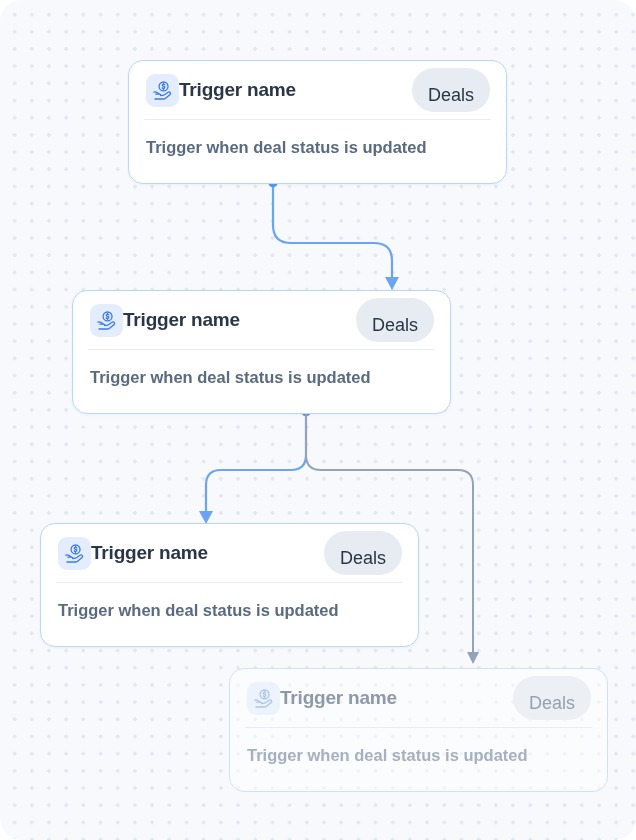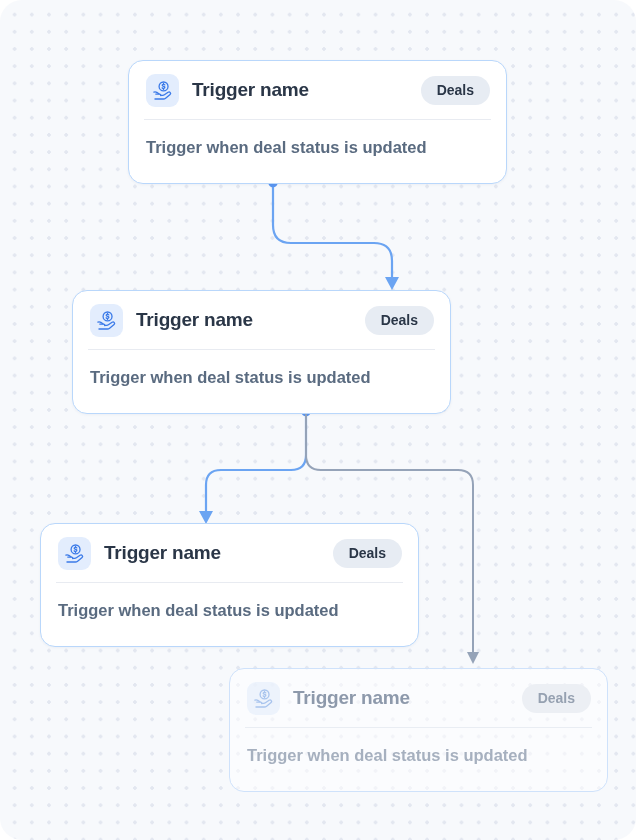--- a/index.html
+++ b/index.html
@@ -55,21 +55,20 @@
     background: rgba(255, 255, 255, 0.52);
     border-color: #cfe2fb;
     box-shadow: none;
   }
 
   .node-header {
     display: flex;
     align-items: center;
     height: 58px;
     padding: 0 16px 0 17px;
-    gap: 13px;
   }
 
   .node-icon {
     width: 33px;
     height: 33px;
     flex: 0 0 33px;
     border-radius: 9px;
     background: #e3edfd;
     display: flex;
     align-items: center;
@@ -85,24 +84,24 @@
     color: #2a3647;
     letter-spacing: -0.2px;
     white-space: nowrap;
   }
   .is-ghost .node-title { color: #8d99ab; font-weight: 700; }
 
   .node-badge {
     flex: 0 0 auto;
     background: #e7ecf3;
     color: #2a3647;
-    font-size: 14px;
-    font-weight: 700;
+    font-size: 18px;
+    font-weight: 400;
     border-radius: 999px;
-    padding: 7px 16px 8px;
+    padding: 18px 16px 8px;
     line-height: 1;
     white-space: nowrap;
   }
   .is-ghost .node-badge { background: #eceff4; color: #96a1b1; }
 
   .node-divider {
     height: 1px;
     background: #e8ebf1;
     margin: 0 15px;
   }

